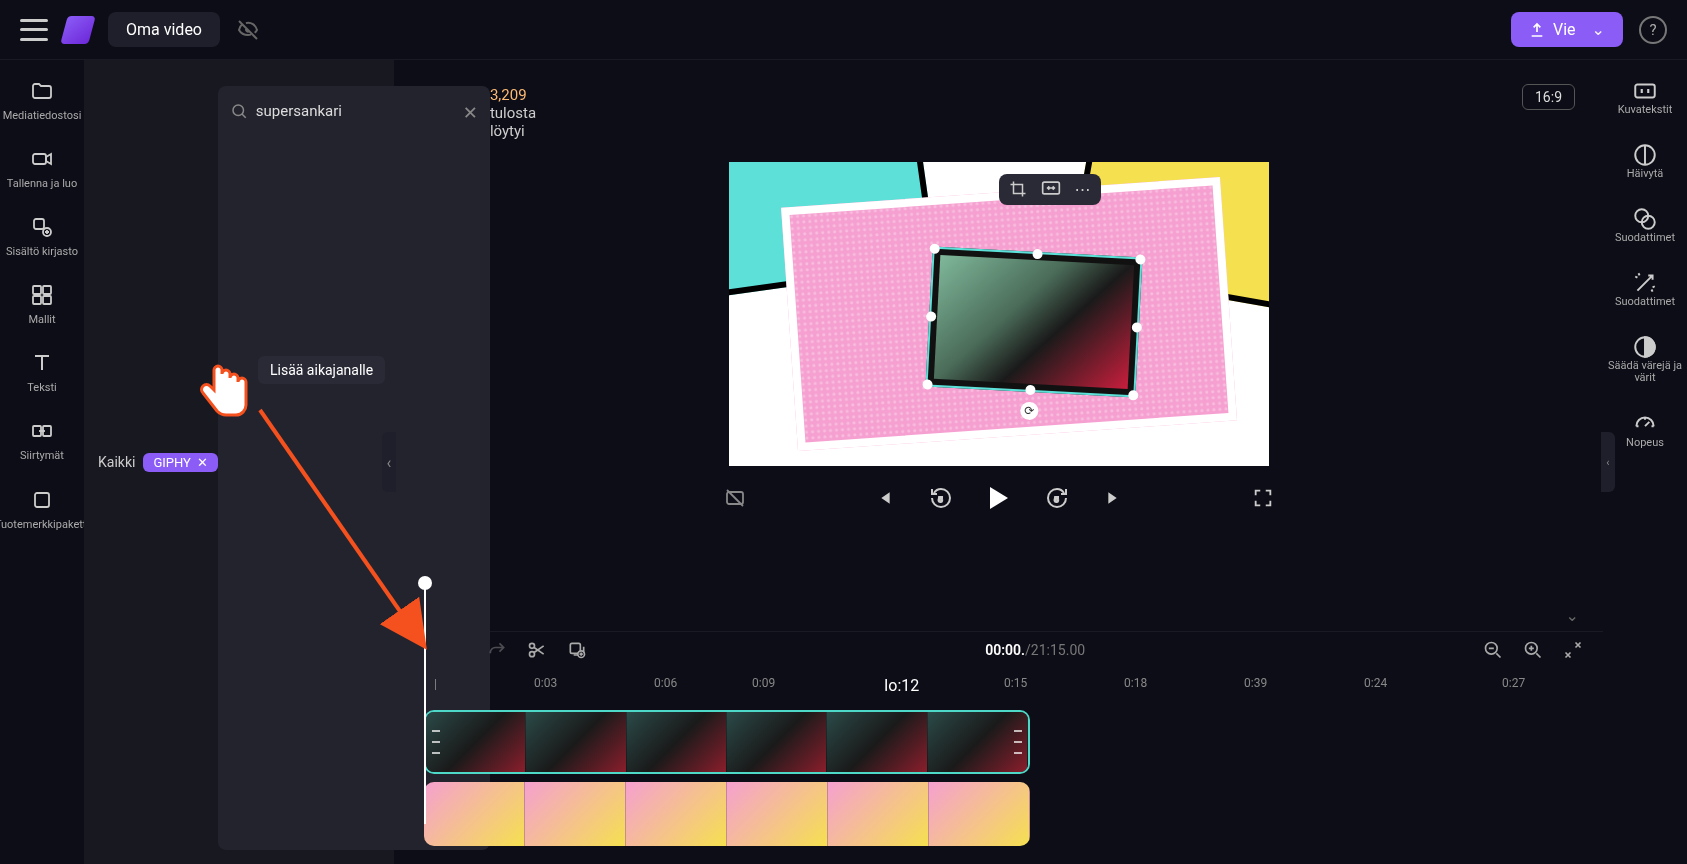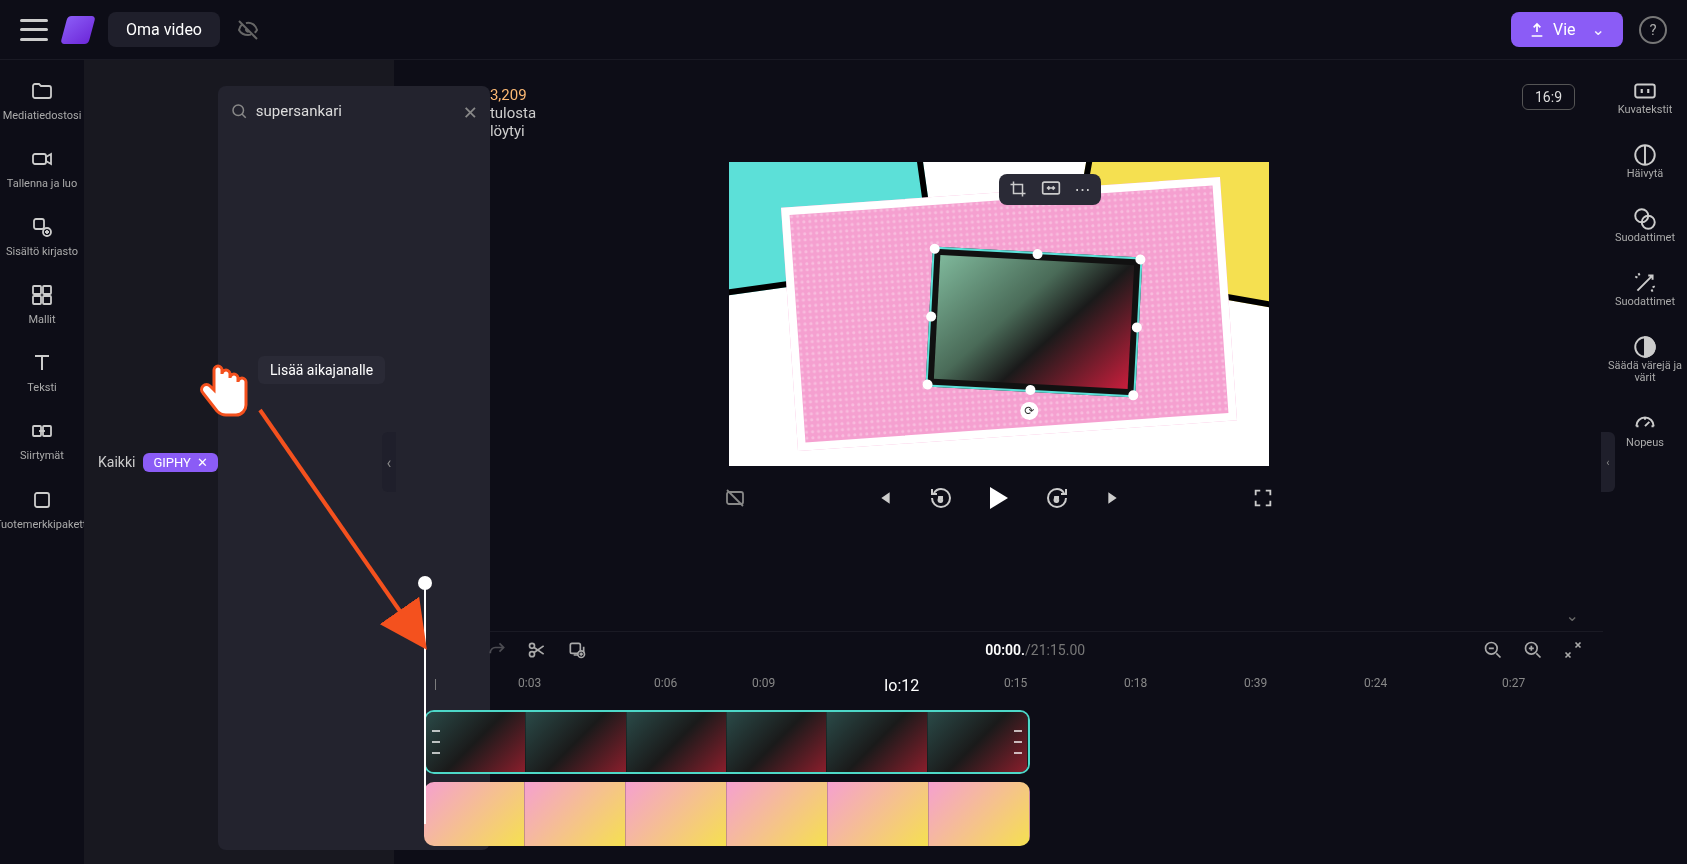--- a/index.html
+++ b/index.html
@@ -335,21 +335,21 @@
         </span>
       <span>
           <svg width="20" height="20" viewBox="0 0 24 24" fill="none" stroke="#aaa" stroke-width="2">
             <path d="M15 3l6 6M21 3l-6 6M9 21l-6-6M3 21l6-6"></path>
           </svg>
         </span>
     </div>
 
     <div class="ruler">
       <span style="position:absolute;left:40px">|</span>
-      <span class="tick" style="left:124px">0:03</span>
+      <span class="tick" style="left:140px">0:03</span>
       <span class="tick" style="left:260px">0:06</span>
       <span class="tick" style="left:358px">0:09</span>
       <span class="tick" style="left:490px;color:#fff;font-size:16px">Io:12</span>
       <span class="tick" style="left:610px">0:15</span>
       <span class="tick" style="left:730px">0:18</span>
       <span class="tick" style="left:850px">0:39</span>
       <span class="tick" style="left:970px">0:24</span>
       <span class="tick" style="left:1108px">0:27</span>
     </div>
 

